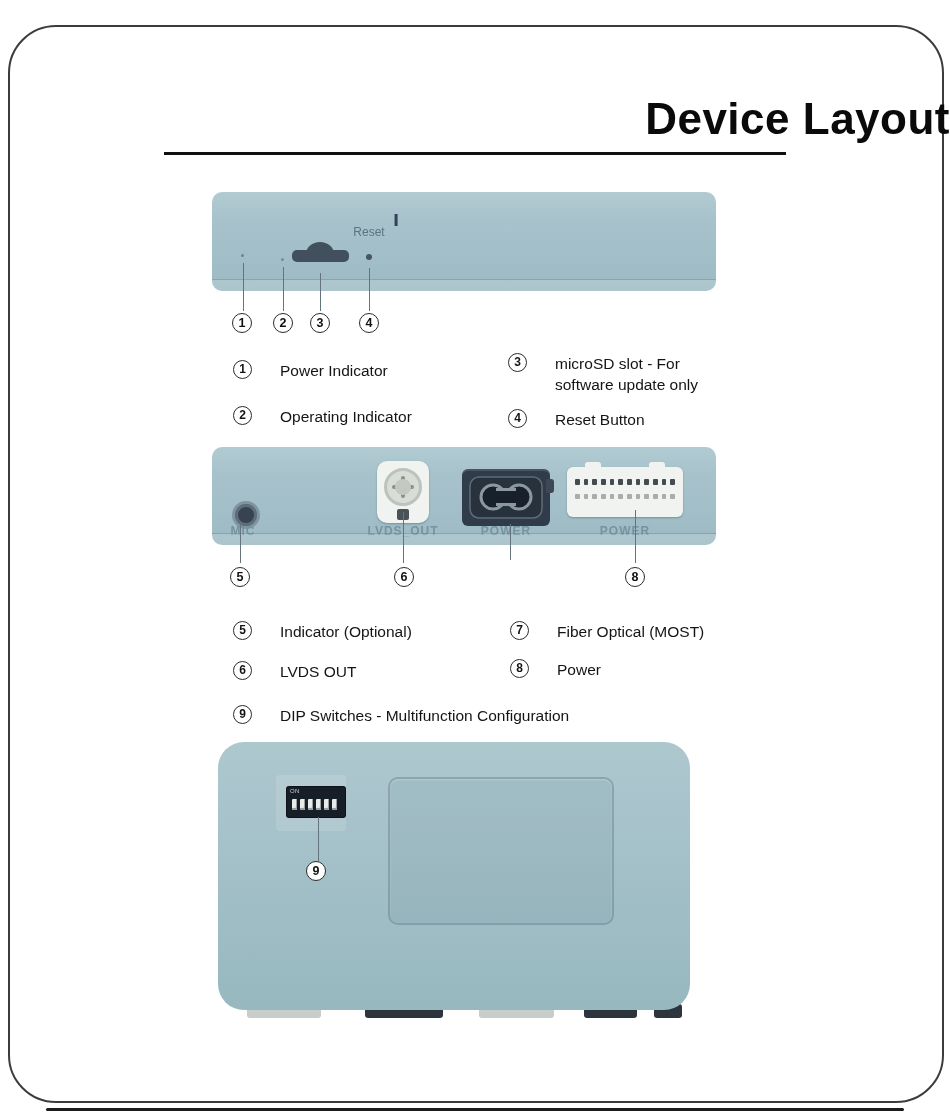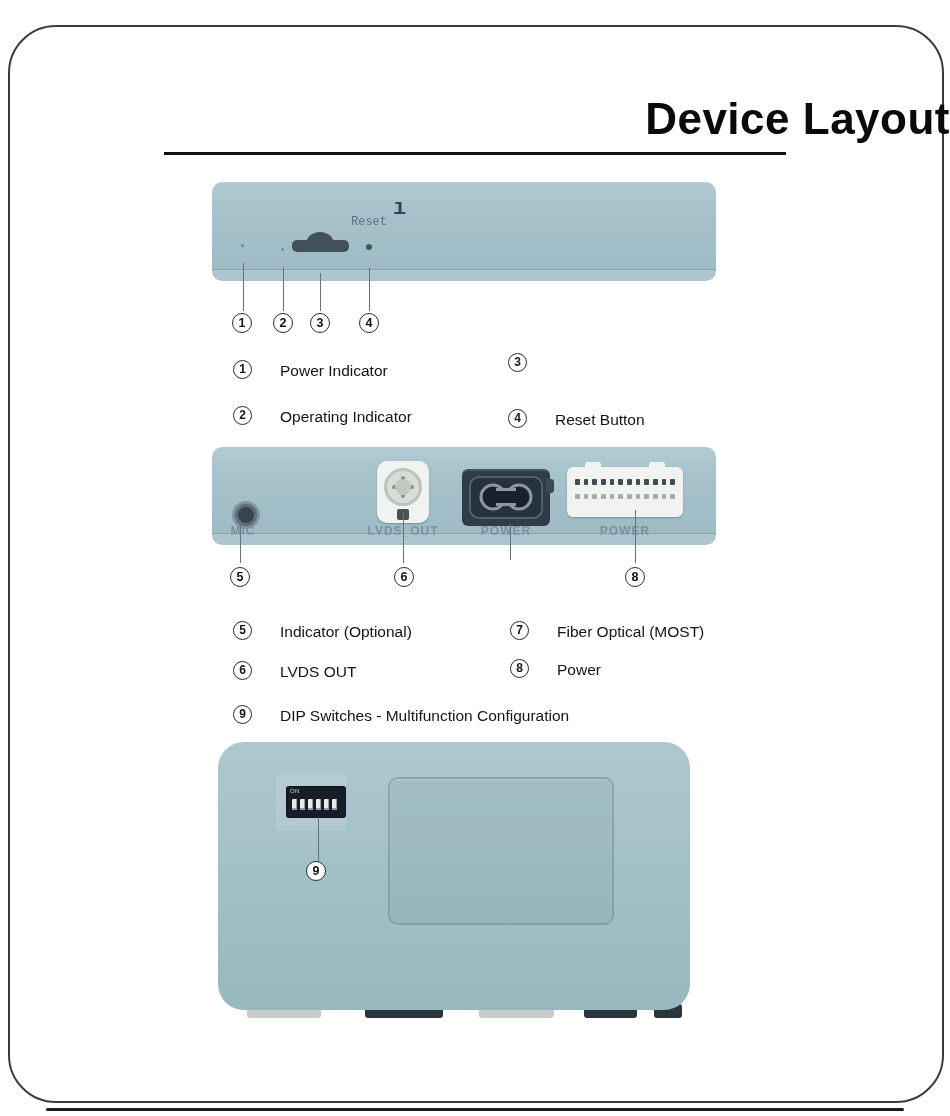--- a/index.html
+++ b/index.html
@@ -84,21 +84,21 @@
 </style>
 </head>
 <body>
 
 <div class="abs page-frame"></div>
 <div class="abs bottom-shadow"></div>
 
 <div class="abs page-title">Device Layout</div>
 <div class="abs title-rule"></div>
 
-<div class="abs device device-lip" style="left:212px;top:182px;width:504px;height:99px;font-family:Liberation Mono, monospace;">
+<div class="abs device device-lip" style="left:212px;top:192px;width:504px;height:99px;">
   <div class="abs ind-dot" style="left:29px;top:62px;"></div>
   <div class="abs ind-dot" style="left:69px;top:66px;opacity:0.85;"></div>
   <div class="abs sd-bump"></div>
   <div class="abs sd-slot"></div>
   <div class="abs reset-label">Reset</div>
   <div class="abs reset-dot"></div>
   <div class="abs logo">
       <span class="logo-tail">ı</span>
   </div>
 </div>
@@ -115,20 +115,21 @@
 <div class="abs legend-row" style="left:233px;top:359px;">
   <span class="num">1</span>
   <span class="lbl">Power Indicator</span>
 </div>
 <div class="abs legend-row" style="left:233px;top:405px;">
   <span class="num">2</span>
   <span class="lbl">Operating Indicator</span>
 </div>
 <div class="abs legend-row" style="left:508px;top:352px;">
   <span class="num">3</span>
+  <span class="lbl lbl-wrap">microSD slot - For software update only</span>
 </div>
 <div class="abs legend-row" style="left:508px;top:408px;">
   <span class="num">4</span>
   <span class="lbl">Reset Button</span>
 </div>
 
 <div class="abs device device-lip" style="left:212px;top:447px;width:504px;height:98px;text-align:center;">
   <div class="abs mic-jack"></div>
   <div class="abs port-label" style="left:31px;top:77px;">MIC</div>
 

